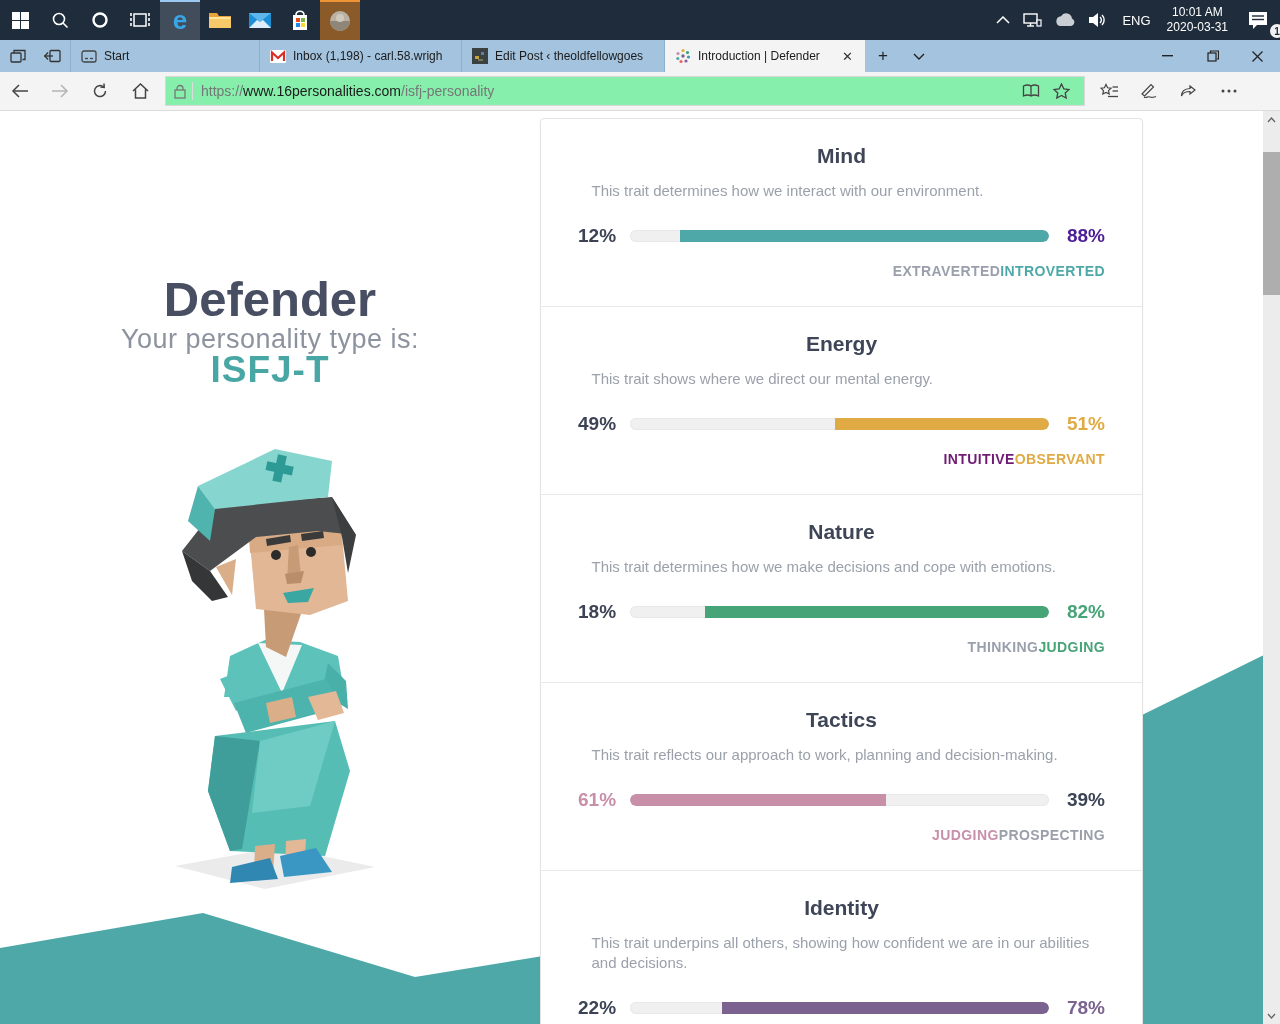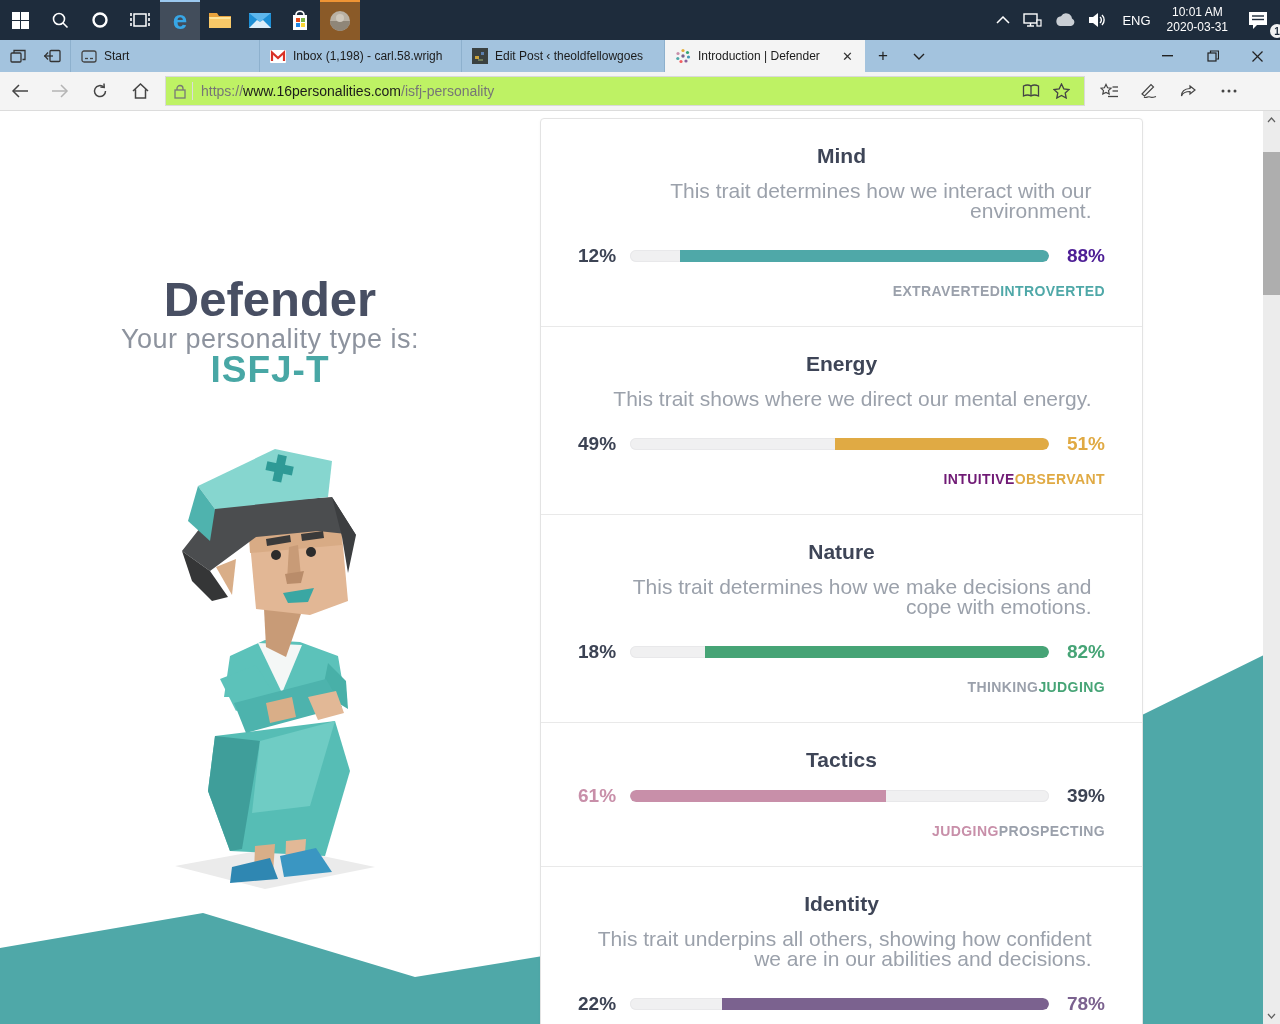--- a/index.html
+++ b/index.html
@@ -35,21 +35,21 @@
   .tab-active { width:200px; background:#f4f4f4; border-right:none; }
   .tab-close { font-size:13px; color:#333; padding:0 2px; }
   .newtab-btn,.tablist-btn { width:36px; display:flex; align-items:center; justify-content:center;
     font-size:17px; color:#222; }
   .win-btn { width:45px; display:flex; align-items:center; justify-content:center; color:#222; }
 
   
   .toolbar { position:absolute; left:0; top:72px; width:1280px; height:39px; background:#f4f4f4;
     border-bottom:1px solid #dcdcdc; display:flex; align-items:center; z-index:48; }
   .nav-btn { width:40px; height:38px; display:flex; align-items:center; justify-content:center; }
-  .url-box { margin-left:5px; width:920px; height:30px; background:#bef264; border:1px solid #d9d9d9;
+  .url-box { margin-left:5px; width:920px; height:30px; background:#86efac; border:1px solid #d9d9d9;
     display:flex; align-items:center; padding:0 8px; }
   .url-divider { width:1px; height:18px; background:#dcdcdc; margin:0 8px 0 6px; }
   .url-text { font-size:14px; color:#767676; flex:1; white-space:nowrap; overflow:hidden; }
   .url-host { color:#1b1b1b; }
   .urlbox-icon { width:30px; height:28px; display:flex; align-items:center; justify-content:center; }
   .tb-right { display:flex; align-items:center; margin-left:4px; }
   .tb-right .nav-btn { width:40px; }
 
   
   .content { position:absolute; left:0; top:111px; width:1280px; height:913px; background:#fff; overflow:hidden; }
@@ -63,21 +63,21 @@
     font-size:37px; font-weight:bold; color:#48a7a5; letter-spacing:1px; }
   .character { position:absolute; left:160px; top:330px; }
 
   
   .card { position:absolute; left:540px; top:7px; width:603px; height:930px;
     background:#fff; border:1px solid #e3e3e3; border-radius:4px;
     box-shadow:0 1px 3px rgba(0,0,0,.04); }
   .trait { padding:25px 37px 27px; }
   .trait + .trait { border-top:1px solid #e9e9e9; }
   .t-title { font-size:21px; font-weight:bold; color:#3e4557; text-align:center; margin-bottom:13px; }
-  .t-desc { font-size:21px; color:#9ba1ab; text-align:right; margin:0 auto 24px; max-width:500px; line-height:20px; }
+  .t-desc { font-size:15px; color:#9ba1ab; text-align:left; margin:0 auto 24px; max-width:500px; line-height:20px; }
   .bar-row { display:flex; align-items:center; margin-bottom:16px;justify-content:flex-end; }
   .pct { font-size:19px; font-weight:bold; color:#3c4354; }
   .pct-left { width:52px; text-align:left; }
   .pct-right { width:56px; text-align:right; }
   .bar { flex:1; height:12px; border-radius:6px; background:#f0f0f1;
     box-shadow:inset 0 0 0 1px #e8e8ea; position:relative; overflow:hidden; }
   .fill { position:absolute; top:0; bottom:0; }
   .fill-right { right:0; border-radius:6px 6px 6px 6px; border-top-left-radius:0; border-bottom-left-radius:0; }
   .fill-left { left:0; border-radius:6px 6px 6px 6px; border-top-right-radius:0; border-bottom-right-radius:0; }
   .lbl-row { display:flex; justify-content:flex-end; font-size:14px; font-weight:bold;
@@ -457,20 +457,21 @@
         <span class="pct pct-right" style="color: rgb(70, 164, 118);">82%</span>
       </div>
       <div class="lbl-row">
         <span class="lbl-left" style="color: rgb(154, 160, 171);">THINKING</span>
         <span class="lbl-right" style="color: rgb(70, 164, 118);">JUDGING</span>
       </div>
     </section>
 
     <section class="trait">
       <h2 class="t-title">Tactics</h2>
+      <p class="t-desc">This trait reflects our approach to work, planning and decision-making.</p>
       <div class="bar-row">
         <span class="pct pct-left" style="color: rgb(200, 143, 169);">61%</span>
         <div class="bar">
             <div class="fill fill-left" style="width: 61%; background: rgb(200, 143, 169);"></div>
           </div>
         <span class="pct pct-right" style="color: rgb(60, 67, 84);">39%</span>
       </div>
       <div class="lbl-row">
         <span class="lbl-left" style="color: rgb(200, 143, 169);">JUDGING</span>
         <span class="lbl-right" style="color: rgb(154, 160, 171);">PROSPECTING</span>

